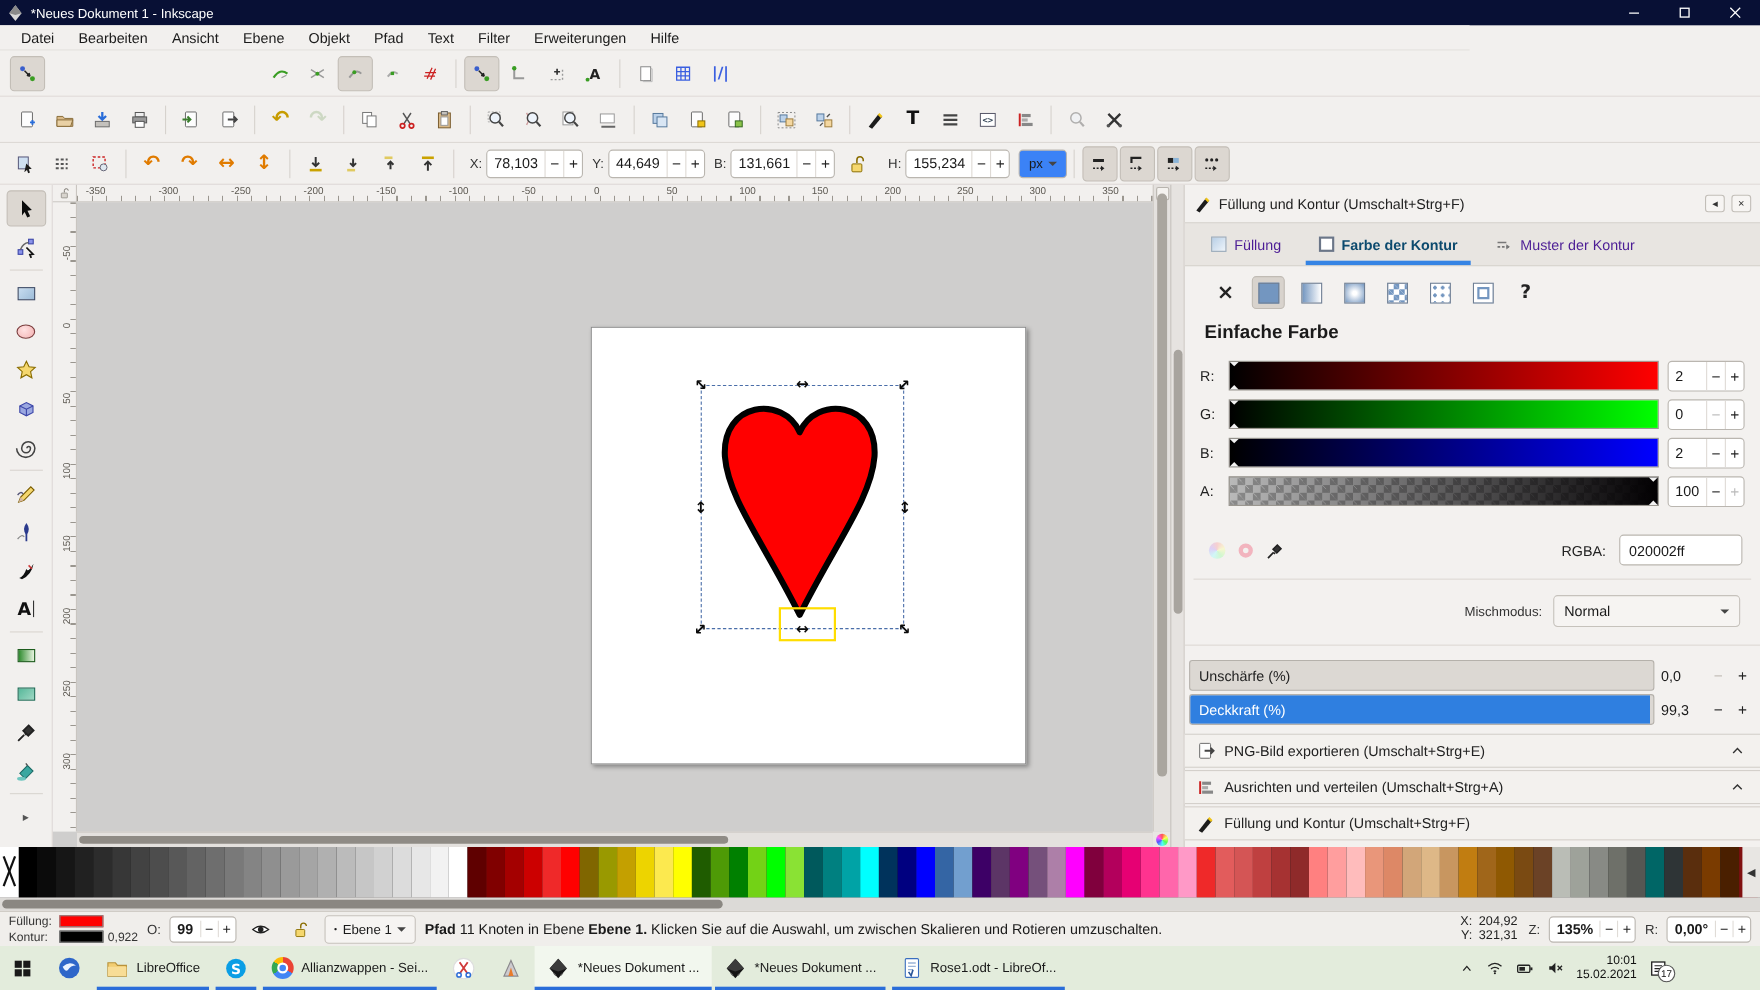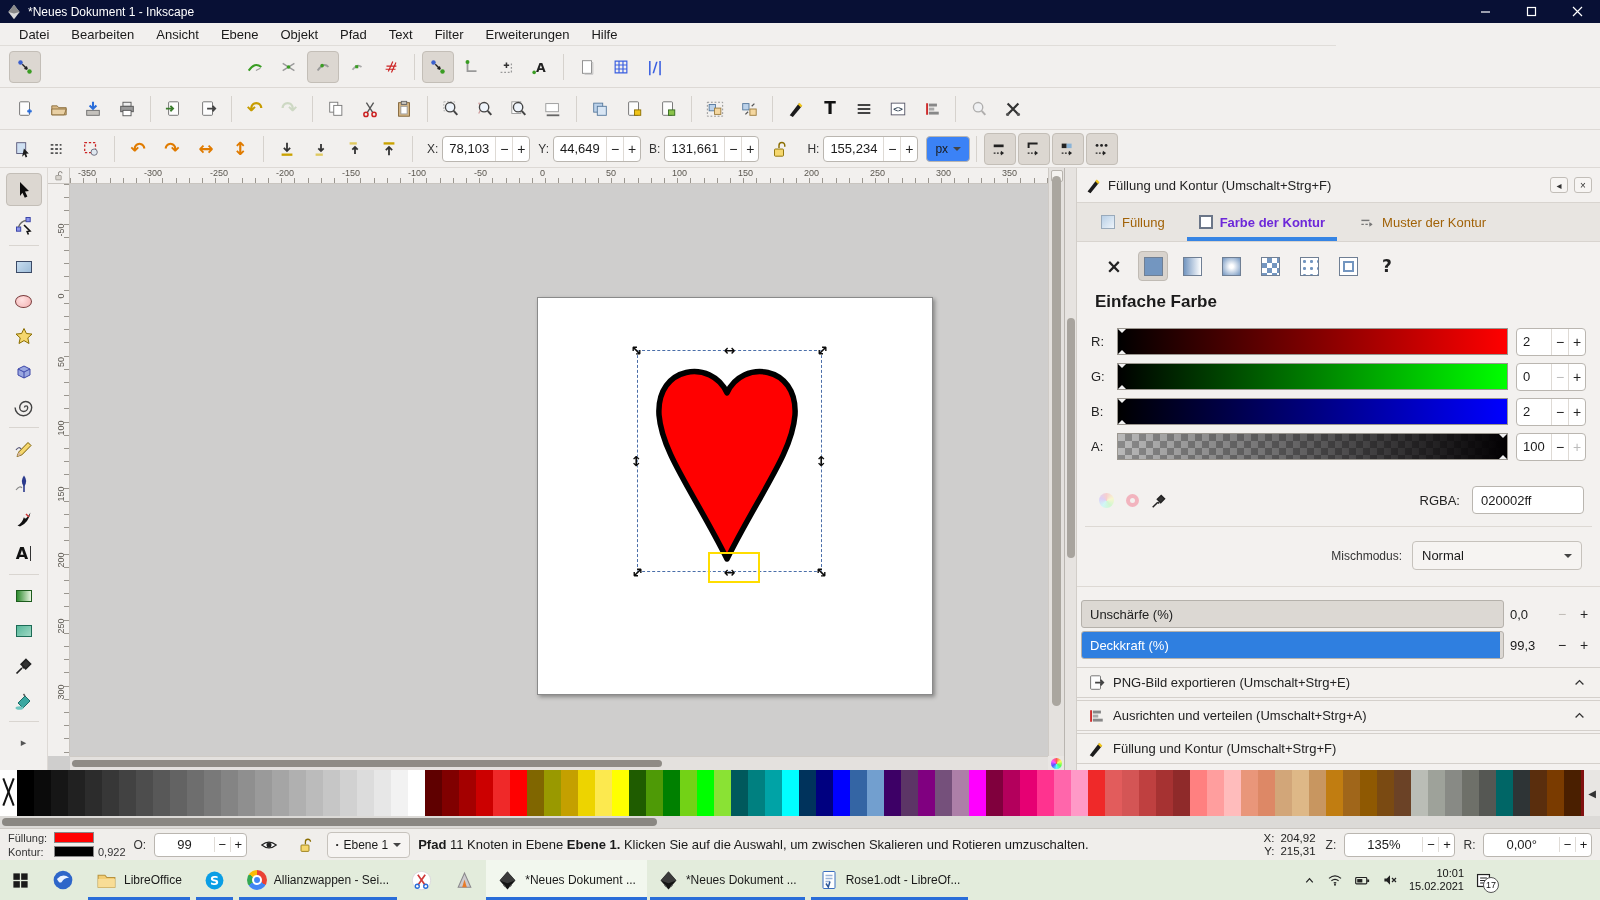--- a/index.html
+++ b/index.html
@@ -70,22 +70,22 @@
   
   #dock { position:relative; width:536px; height:602px; background:#f3f1ef; border-left:1px solid #b9b5b0; overflow:hidden; }
   #dockscroll { position:absolute; left:0; top:0; width:12px; height:100%; background:#e6e3e0; border-right:1px solid #d2cec9; }
   #dockscroll .thumb { position:absolute; left:2px; width:8px; top:150px; height:240px; background:#a8a49e; border-radius:4px; }
   #dockinner { position:absolute; left:12px; top:0; right:0; height:100%; }
   #dockhead { height:34px; display:flex; align-items:center; padding:0 8px; gap:6px; }
   #dockhead .dtitle { font-size:13px; color:#222; }
   #dockhead .dhbtn { width:18px; height:16px; border:1px solid #c2beb8; border-radius:3px; background:#f7f5f3; display:flex; align-items:center; justify-content:center; font-size:10px; color:#333; }
   #dockhead .spacer { flex:1; }
   #docktabs { height:40px; background:#e8e5e1; border-top:1px solid #d8d4cf; border-bottom:1px solid #d8d4cf; display:flex; align-items:stretch; padding:0 10px; gap:6px; }
-  .dtab { display:flex; align-items:center; gap:7px; padding:0 14px; font-size:13px; color:#a16207; position:relative; }
-  .dtab.active { color:#6d28d9; font-weight:bold; }
+  .dtab { display:flex; align-items:center; gap:7px; padding:0 14px; font-size:13px; color:#4c1d95; position:relative; }
+  .dtab.active { color:#0c4a6e; font-weight:bold; }
   .dtab.active::after { content:""; position:absolute; left:2px; right:2px; bottom:0; height:4px; background:#3584e4; }
   #paintrow { height:36px; display:flex; align-items:center; gap:9px; padding-left:22px; margin-top:6px; }
   .pbtn { width:30px; height:30px; border:1px solid transparent; border-radius:4px; display:flex; align-items:center; justify-content:center; }
   .pbtn.pressed { background:#d8d3cd; border-color:#c0bbb4; }
   .pstyle { width:19px; height:19px; border:1px solid #6f7f94; display:inline-block; }
   #modelabel { font-weight:bold; font-size:17px; padding:8px 0 4px 18px; }
   #cstabs { display:flex; gap:2px; padding:2px 16px 0 16px; }
   .csbtn { flex:1; height:31px; background:#f6f4f2; border:1px solid #ccc8c2; border-radius:4px; display:flex; align-items:center; justify-content:center; font-size:13px; color:#222; }
   .csbtn.pressed { background:#d8d3cd; border-color:#b5b0a9; }
   #sliders { padding:8px 14px 0 14px; }
@@ -130,30 +130,30 @@
   #palscroll .thumb { position:absolute; left:2px; top:2px; height:8px; width:655px; background:#8a8782; border-radius:4px; }
 
   
   #statusbar { position:absolute; left:0; top:828px; width:1600px; height:32px; background:#f0eeeb; border-top:1px solid #ccc8c3; display:flex; align-items:center; padding:0 8px; gap:8px; }
   #fsblock { display:flex; flex-direction:column; justify-content:center; gap:1px; font-size:11px; color:#333; }
   #fsblock .fsrow { display:flex; align-items:center; gap:4px; height:13px; }
   #fsblock .fslab {width:42px; }
   #fsblock .sw { width:40px; height:11px; border:1px solid #888; }
   #fsblock .swval { font-size:11px; }
   .minispin { display:inline-flex; align-items:center; background:#fff; border:1px solid #bab6b0; border-radius:4px; height:24px; }
-  .minispin .val { padding:0 22px; font-size:13px; }
+  .minispin .val { padding:0 6px; font-size:13px;font-weight:bold; }
   .minispin .sb { width:16px; text-align:center; font-size:13px; border-left:1px solid #e0dcd7; }
   #layerdd { display:flex; align-items:center; gap:5px; background:#f6f4f2; border:1px solid #c6c2bc; border-radius:4px; height:26px; padding:0 8px; font-size:12px; }
   #statusmsg { flex:1; font-size:13px; color:#1a1a1a; white-space:nowrap; overflow:hidden; }
   #coords { display:flex; flex-direction:column; font-size:11.5px; color:#222; line-height:13px; margin-right:2px; }
   #coords .crow { display:flex; gap:6px; justify-content:flex-end; }
   .slabel { font-size:12px; color:#333; }
 
   
-  #taskbar { position:absolute; left:0; top:860px; width:1600px; height:40px; background:#e3ecdc; display:flex; align-items:stretch; padding-right:108px;gap:34px; }
+  #taskbar { position:absolute; left:0; top:860px; width:1600px; height:40px; background:#e3ecdc; display:flex; align-items:stretch; padding-right:84px;gap:34px; }
   .task { display:flex; align-items:center; justify-content:center; gap:7px; padding:0 11px; position:relative; font-size:12px; color:#1a1a1a; white-space:nowrap; }
   .task.running::after { content:""; position:absolute; left:3px; right:3px; bottom:0; height:3px; background:#2a6dd9; }
   .task.active { background:#f2f7ee; }
   .task.active::after { content:""; position:absolute; left:0; right:0; bottom:0; height:3px; background:#2a6dd9; }
   #tray { margin-left:auto; display:flex; align-items:center; gap:11px; padding-left:10px; }
   #clock { font-size:11px; text-align:right; line-height:13px; color:#111; }
   #notif { position:relative; display:flex; align-items:center; }
   #notifbadge { position:absolute; right:-7px; bottom:-4px; width:16px; height:16px; border-radius:50%; background:#fff; border:1px solid #555; font-size:9px; display:flex; align-items:center; justify-content:center; color:#111; }
 </style>
 </head>
@@ -1242,21 +1242,21 @@
       <span class="caret"></span>
     </span>
   <span id="statusmsg"><b>Pfad</b><span> 11 Knoten in Ebene </span><b>Ebene 1.</b><span> Klicken Sie auf die Auswahl, um zwischen Skalieren und Rotieren umzuschalten.</span></span>
   <span id="coords">
     <span class="crow">
         <span>X:</span>
         <span>204,92</span>
       </span>
     <span class="crow">
         <span>Y:</span>
-        <span>215,31</span>
+        <span>321,31</span>
       </span>
   </span>
   <span class="slabel">Z:</span>
   <span class="minispin">
       <span class="val">135%</span>
       <span class="sb">−</span>
       <span class="sb">+</span>
     </span>
   <span class="slabel">R:</span>
   <span class="minispin">

